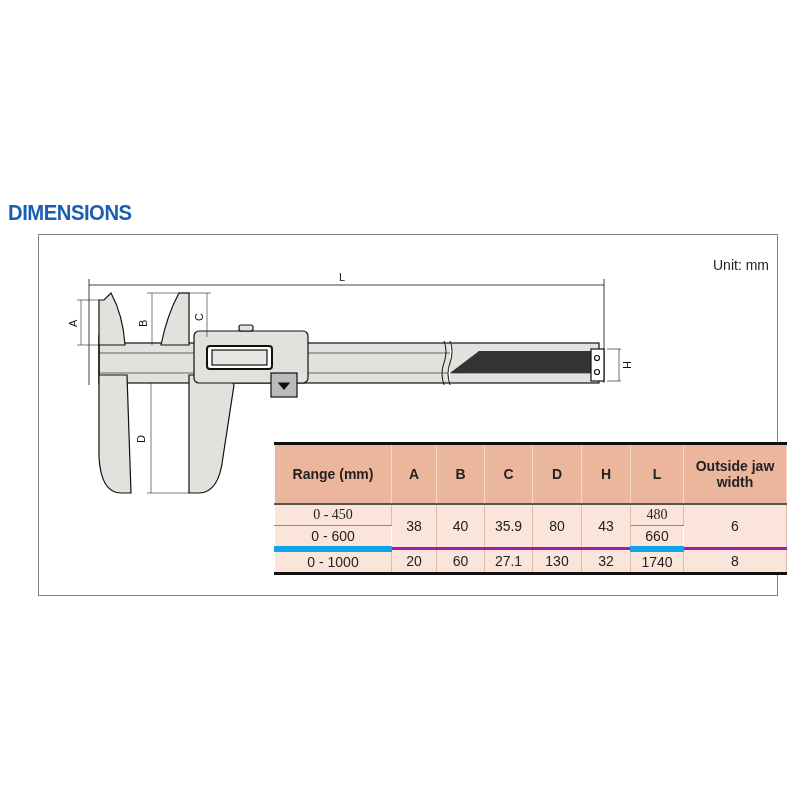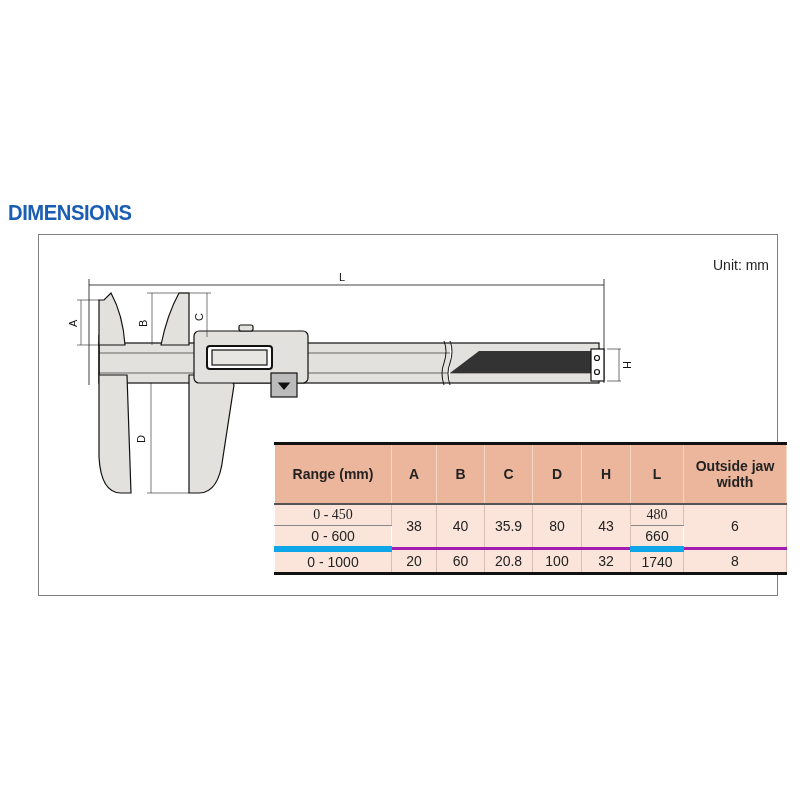--- a/index.html
+++ b/index.html
@@ -113,20 +113,20 @@
       <td rowspan="2" class="rs">6</td>
     </tr>
     <tr class="r2">
       <td>0 - 600</td>
       <td>660</td>
     </tr>
     <tr class="r3">
       <td>0 - 1000</td>
       <td>20</td>
       <td>60</td>
-      <td>20.8</td>
-      <td>100</td>
+      <td>27.1</td>
+      <td>130</td>
       <td>32</td>
       <td>1740</td>
       <td>8</td>
     </tr>
   </tbody>
 </table>
 
 </body></html>

